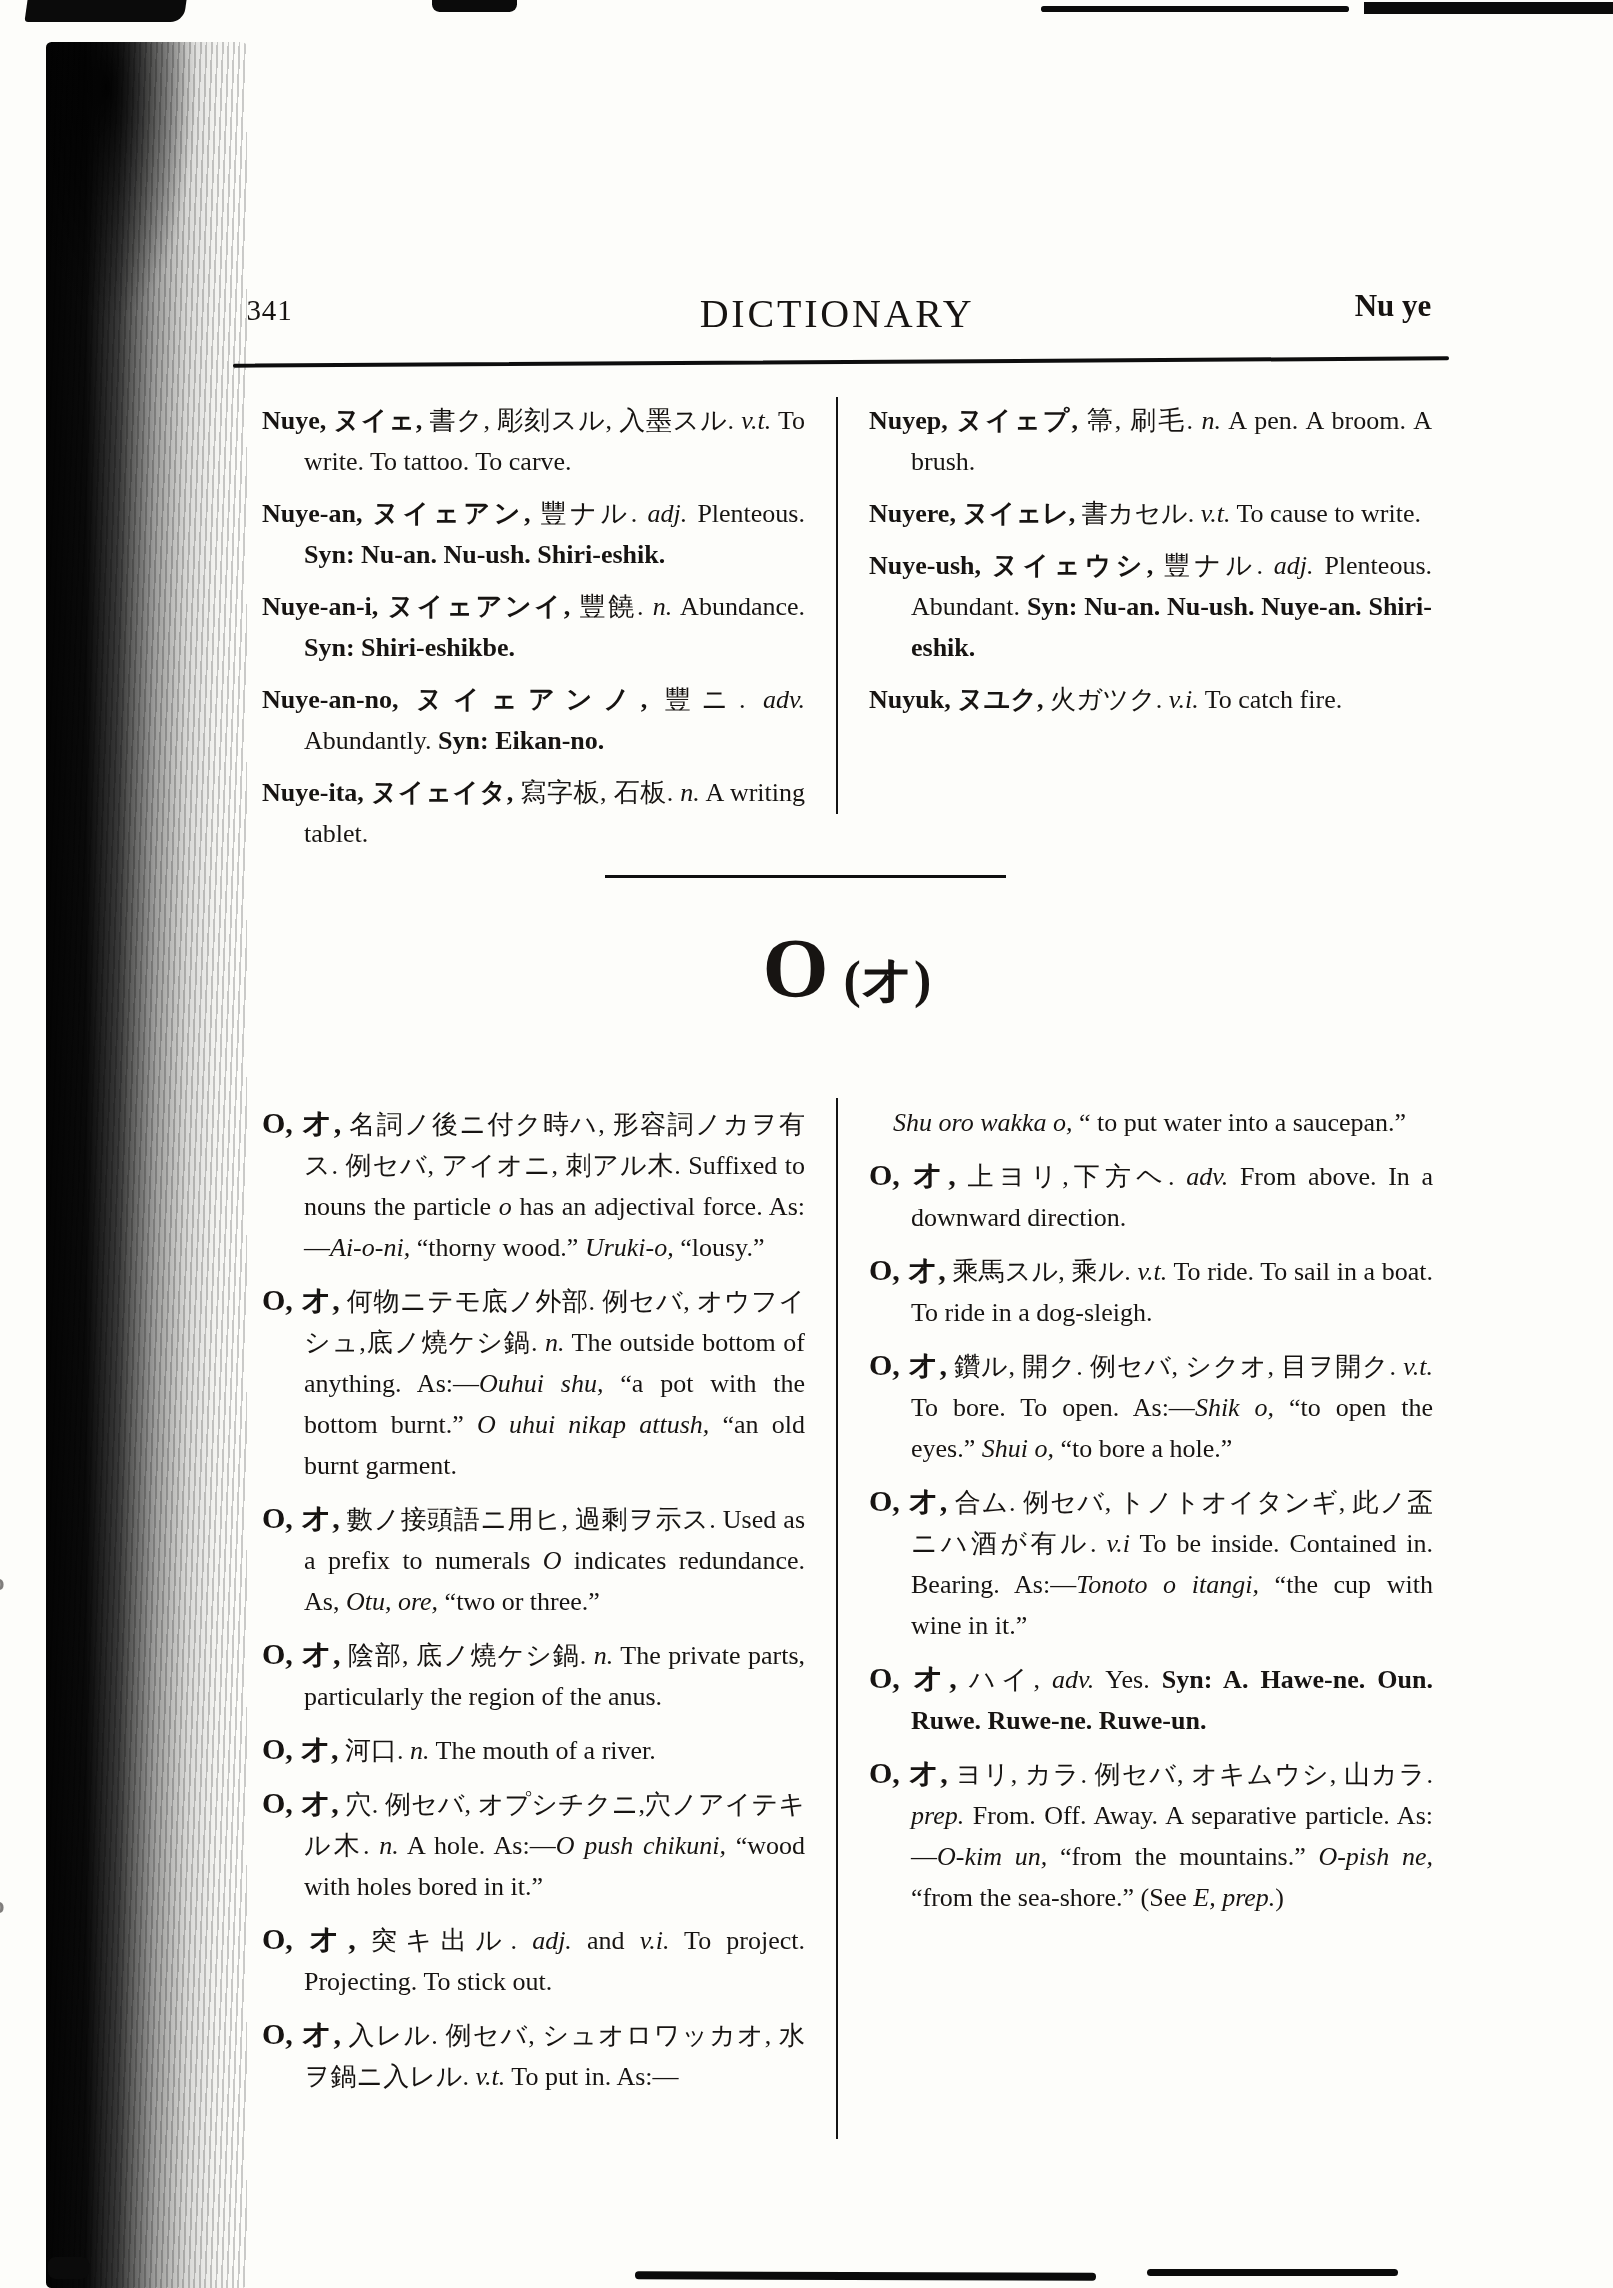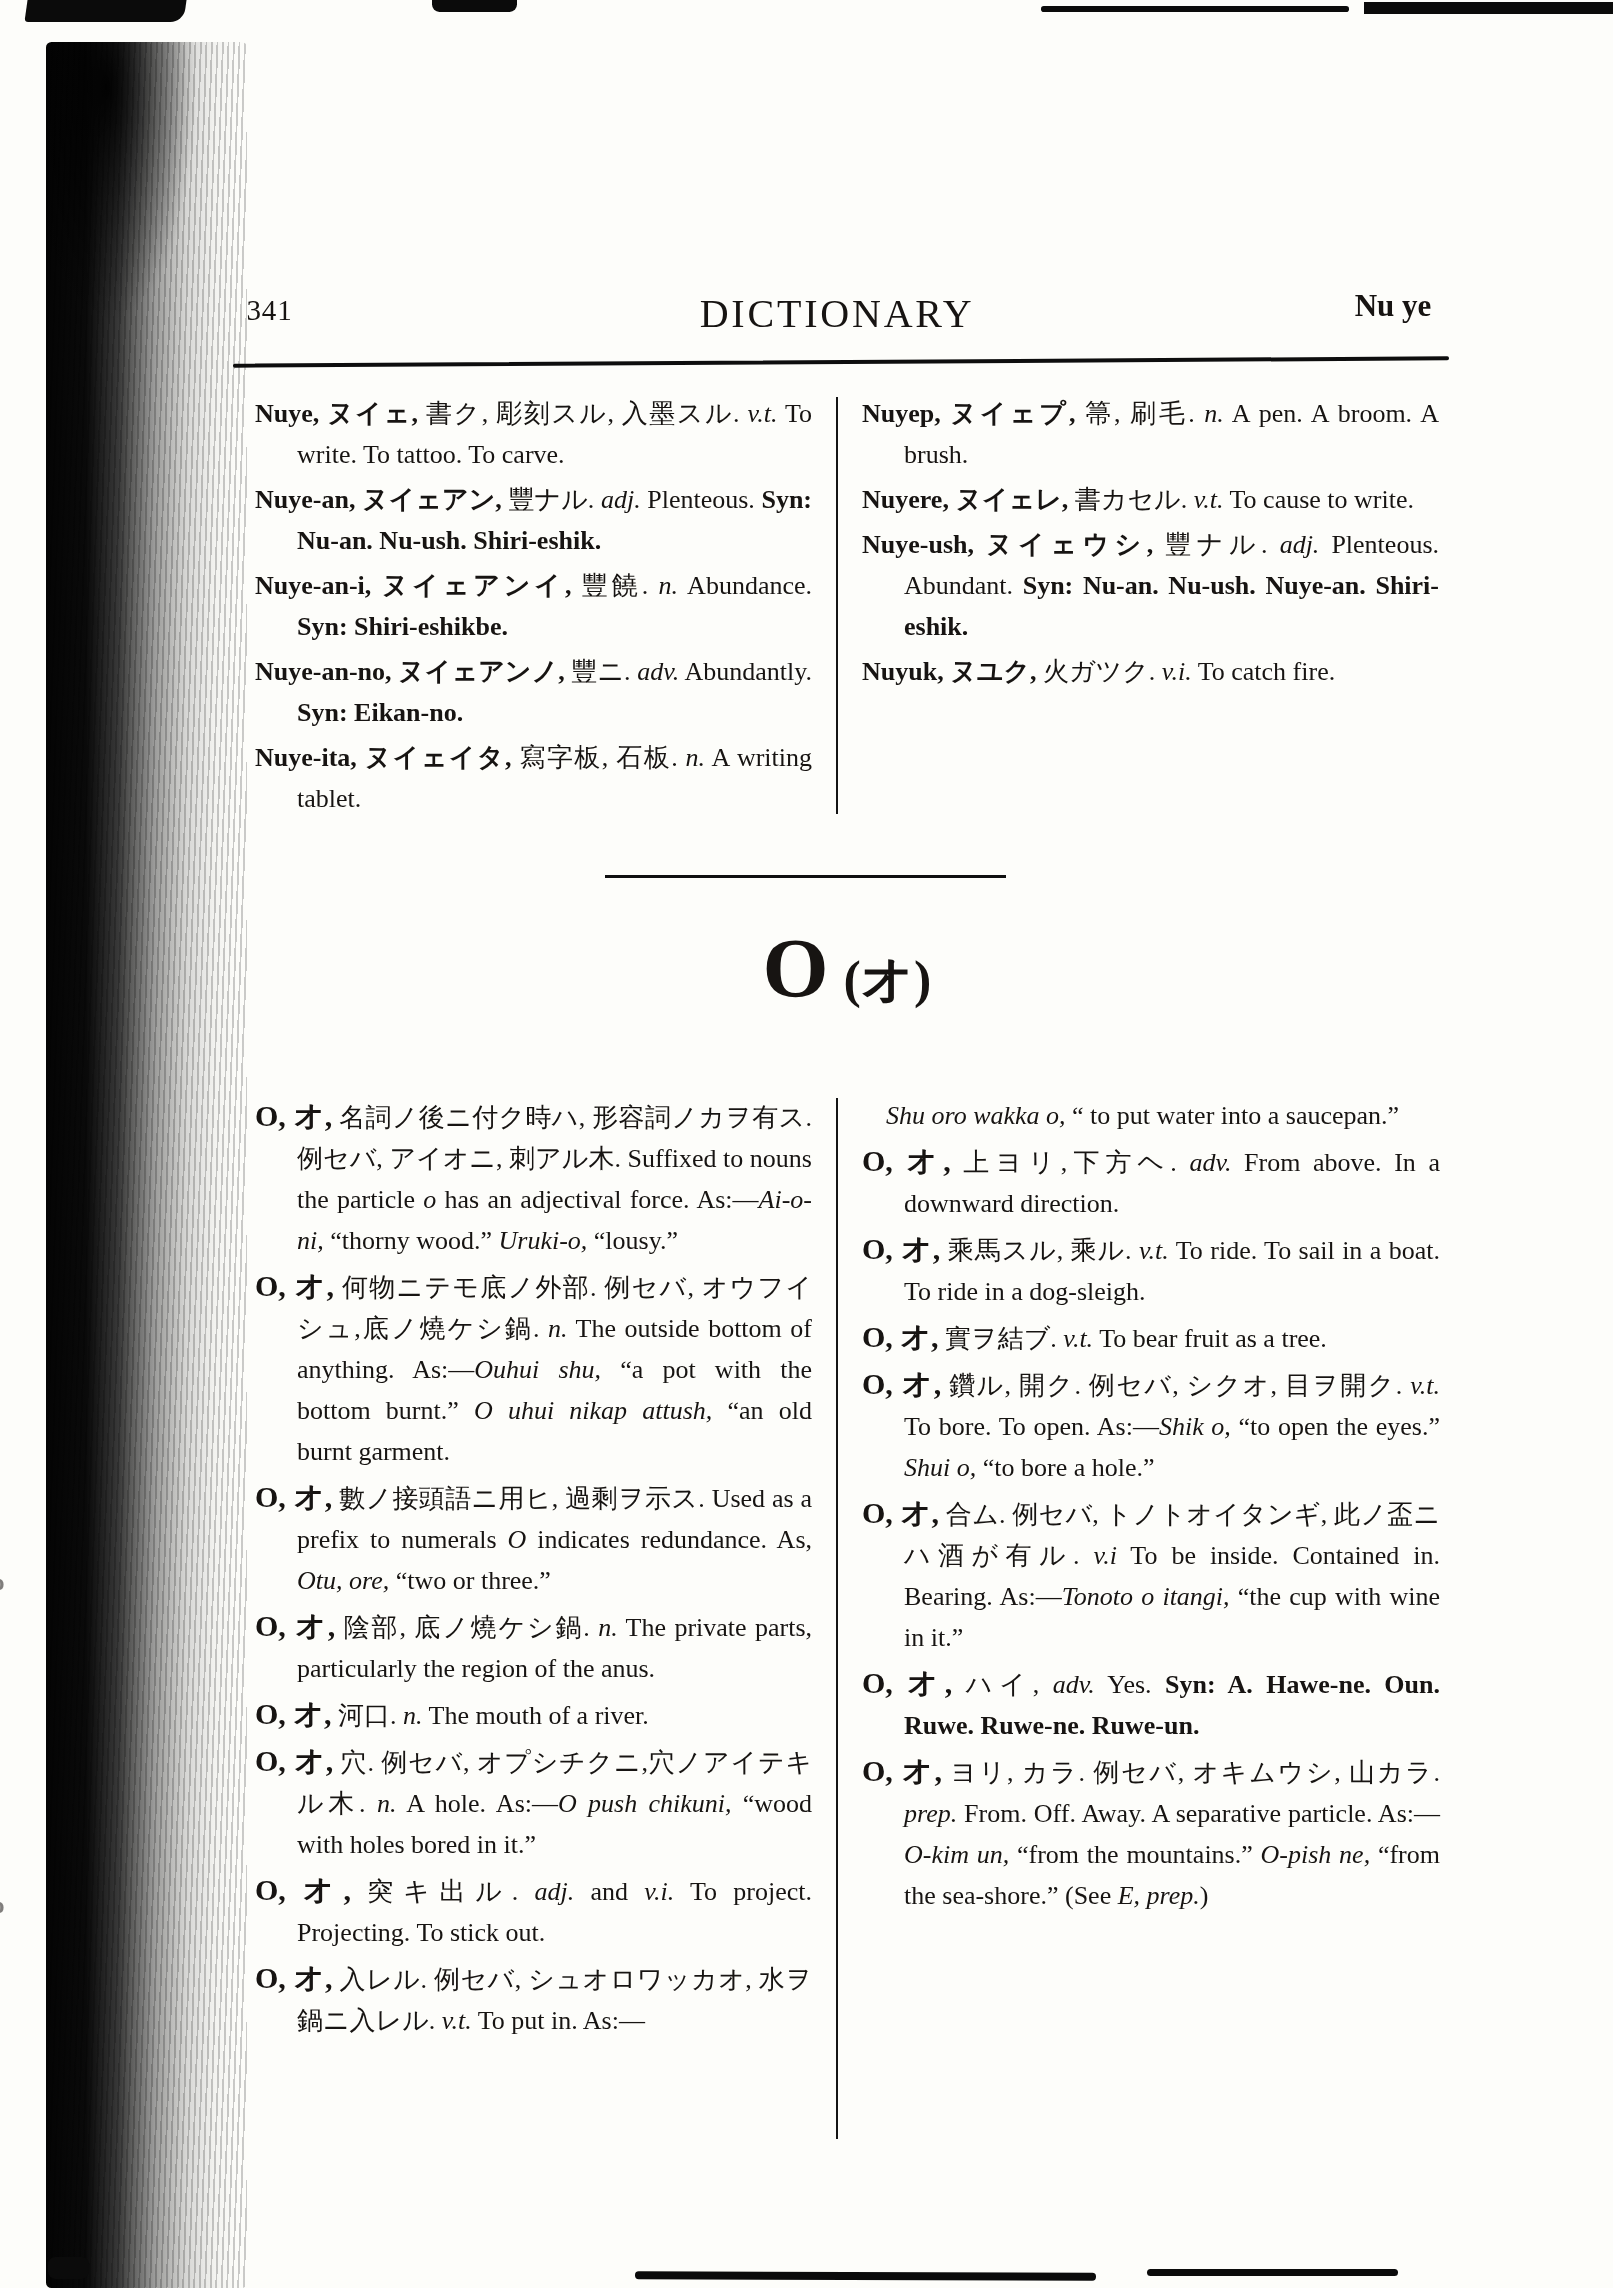--- a/index.html
+++ b/index.html
@@ -57,21 +57,21 @@
   .divider-top    { left:836px; top:397px;  height:417px; }
   .divider-bottom { left:836px; top:1098px; height:1041px; }
 
   .section-rule { position:absolute; left:605px; top:875px; width:401px; height:2.8px; background:#101010; }
 
   .letter-heading { position:absolute; left:249px; top:919px; width:1196px; text-align:center; }
   .letter-heading .letter { font-size:85px; font-weight:bold; letter-spacing:1.8px; }
   .letter-heading .kana   { font-size:52px; font-weight:bold; margin-left:13px; }
 
   
-  .entry { margin:4px; padding-left:42px; text-indent:-42px; }
+  .entry { margin:11px; padding-left:42px; text-indent:-42px; }
   .entry.cont { text-indent:0; padding-left:24px; }
   .seg-B { font-weight:bold; font-size:30px; }
   .seg-b { font-weight:bold; }
   .seg-i { font-style:italic; }
 </style>
 </head>
 <body>
 
 <div class="page">
 
@@ -128,21 +128,20 @@
     <p class="entry"><span class="seg-B">O, オ,</span><span> 河口. </span><span class="seg-i">n.</span><span> The mouth of a river.</span></p>
     <p class="entry"><span class="seg-B">O, オ,</span><span> 穴. 例セバ, オプシチクニ,穴ノアイテキル木. </span><span class="seg-i">n.</span><span> A hole. As:—</span><span class="seg-i">O push chikuni,</span><span> “wood with holes bored in it.”</span></p>
     <p class="entry"><span class="seg-B">O, オ,</span><span> 突キ出ル. </span><span class="seg-i">adj.</span><span> and </span><span class="seg-i">v.i.</span><span> To project. Projecting. To stick out.</span></p>
     <p class="entry"><span class="seg-B">O, オ,</span><span> 入レル. 例セバ, シュオロワッカオ, 水ヲ鍋ニ入レル. </span><span class="seg-i">v.t.</span><span> To put in. As:—</span></p>
   </div>
   <div class="divider divider-bottom"></div>
   <div class="col col-o-right">
     <p class="entry cont"><span class="seg-i">Shu oro wakka o,</span><span> “ to put water into a saucepan.”</span></p>
     <p class="entry"><span class="seg-B">O, オ,</span><span> 上ヨリ,下方ヘ. </span><span class="seg-i">adv.</span><span> From above. In a downward direction.</span></p>
     <p class="entry"><span class="seg-B">O, オ,</span><span> 乘馬スル, 乘ル. </span><span class="seg-i">v.t.</span><span> To ride. To sail in a boat. To ride in a dog-sleigh.</span></p>
-    <p class="entry"><span class="seg-B">O, オ,</span><span> 實ヲ結ブ. </span><span class="seg-i">v.t.</span><span> To bear fruit as a tree.</span></p>
     <p class="entry"><span class="seg-B">O, オ,</span><span> 鑽ル, 開ク. 例セバ, シクオ, 目ヲ開ク. </span><span class="seg-i">v.t.</span><span> To bore. To open. As:—</span><span class="seg-i">Shik o,</span><span> “to open the eyes.” </span><span class="seg-i">Shui o,</span><span> “to bore a hole.”</span></p>
     <p class="entry"><span class="seg-B">O, オ,</span><span> 合ム. 例セバ, トノトオイタンギ, 此ノ盃ニハ酒が有ル. </span><span class="seg-i">v.i</span><span> To be inside. Contained in. Bearing. As:—</span><span class="seg-i">Tonoto o itangi,</span><span> “the cup with wine in it.”</span></p>
     <p class="entry"><span class="seg-B">O, オ,</span><span> ハイ, </span><span class="seg-i">adv.</span><span> Yes. </span><span class="seg-b">Syn: A. Hawe-ne. Oun. Ruwe. Ruwe-ne. Ruwe-un.</span></p>
     <p class="entry"><span class="seg-B">O, オ,</span><span> ヨリ, カラ. 例セバ, オキムウシ, 山カラ. </span><span class="seg-i">prep.</span><span> From. Off. Away. A separative particle. As:—</span><span class="seg-i">O-kim un,</span><span> “from the mountains.” </span><span class="seg-i">O-pish ne,</span><span> “from the sea-shore.” (See </span><span class="seg-i">E, prep.</span><span>)</span></p>
   </div>
 
 </div>
 
 
 </body></html>

